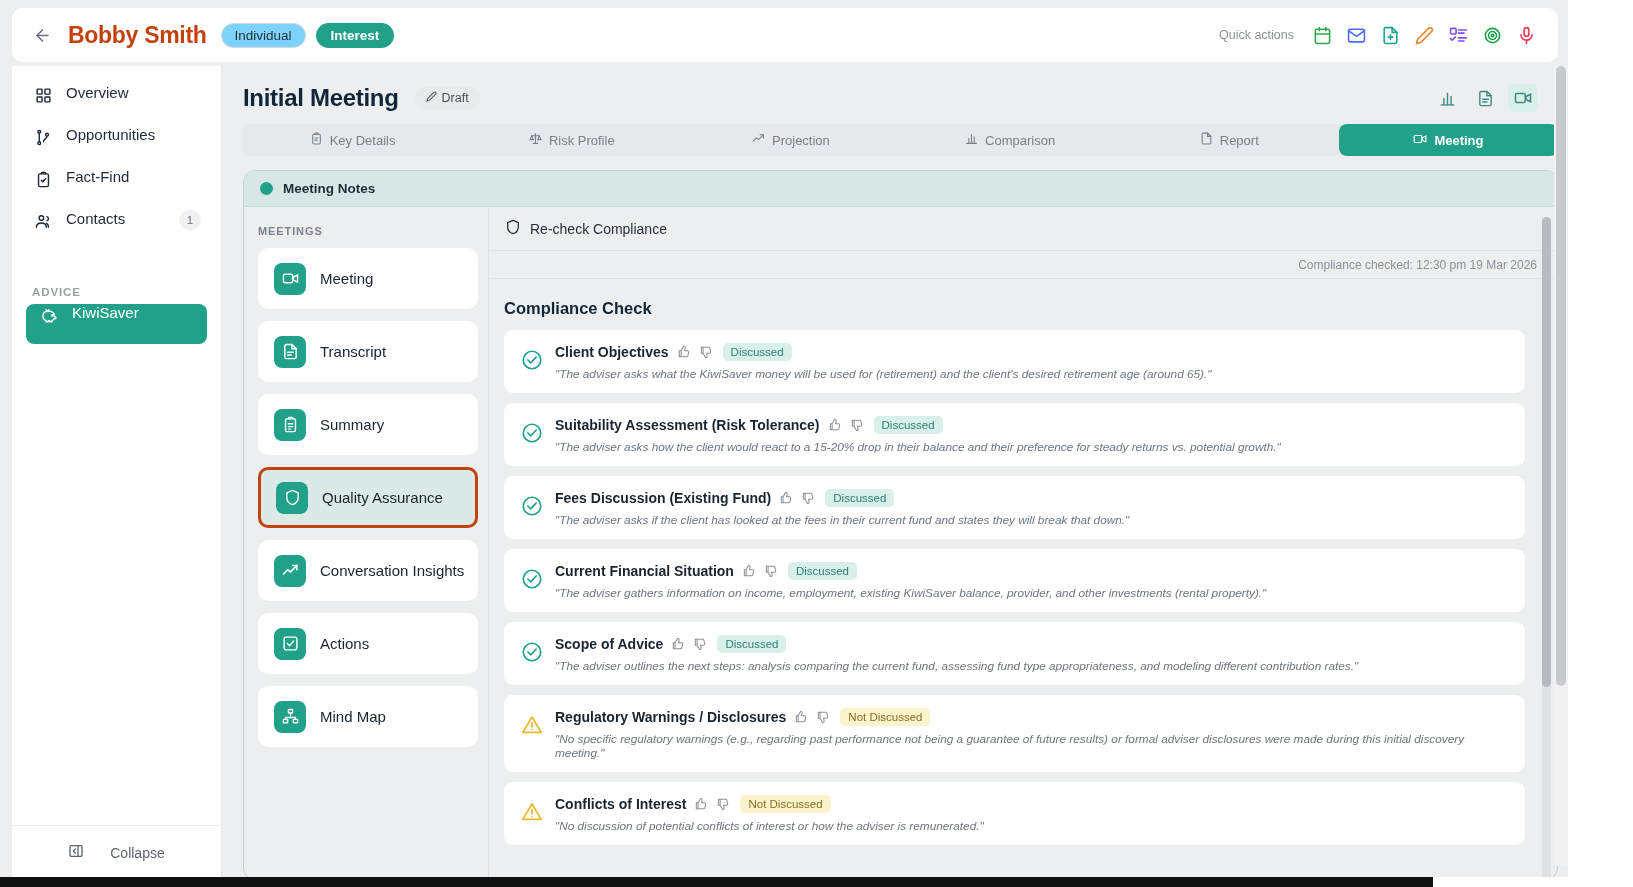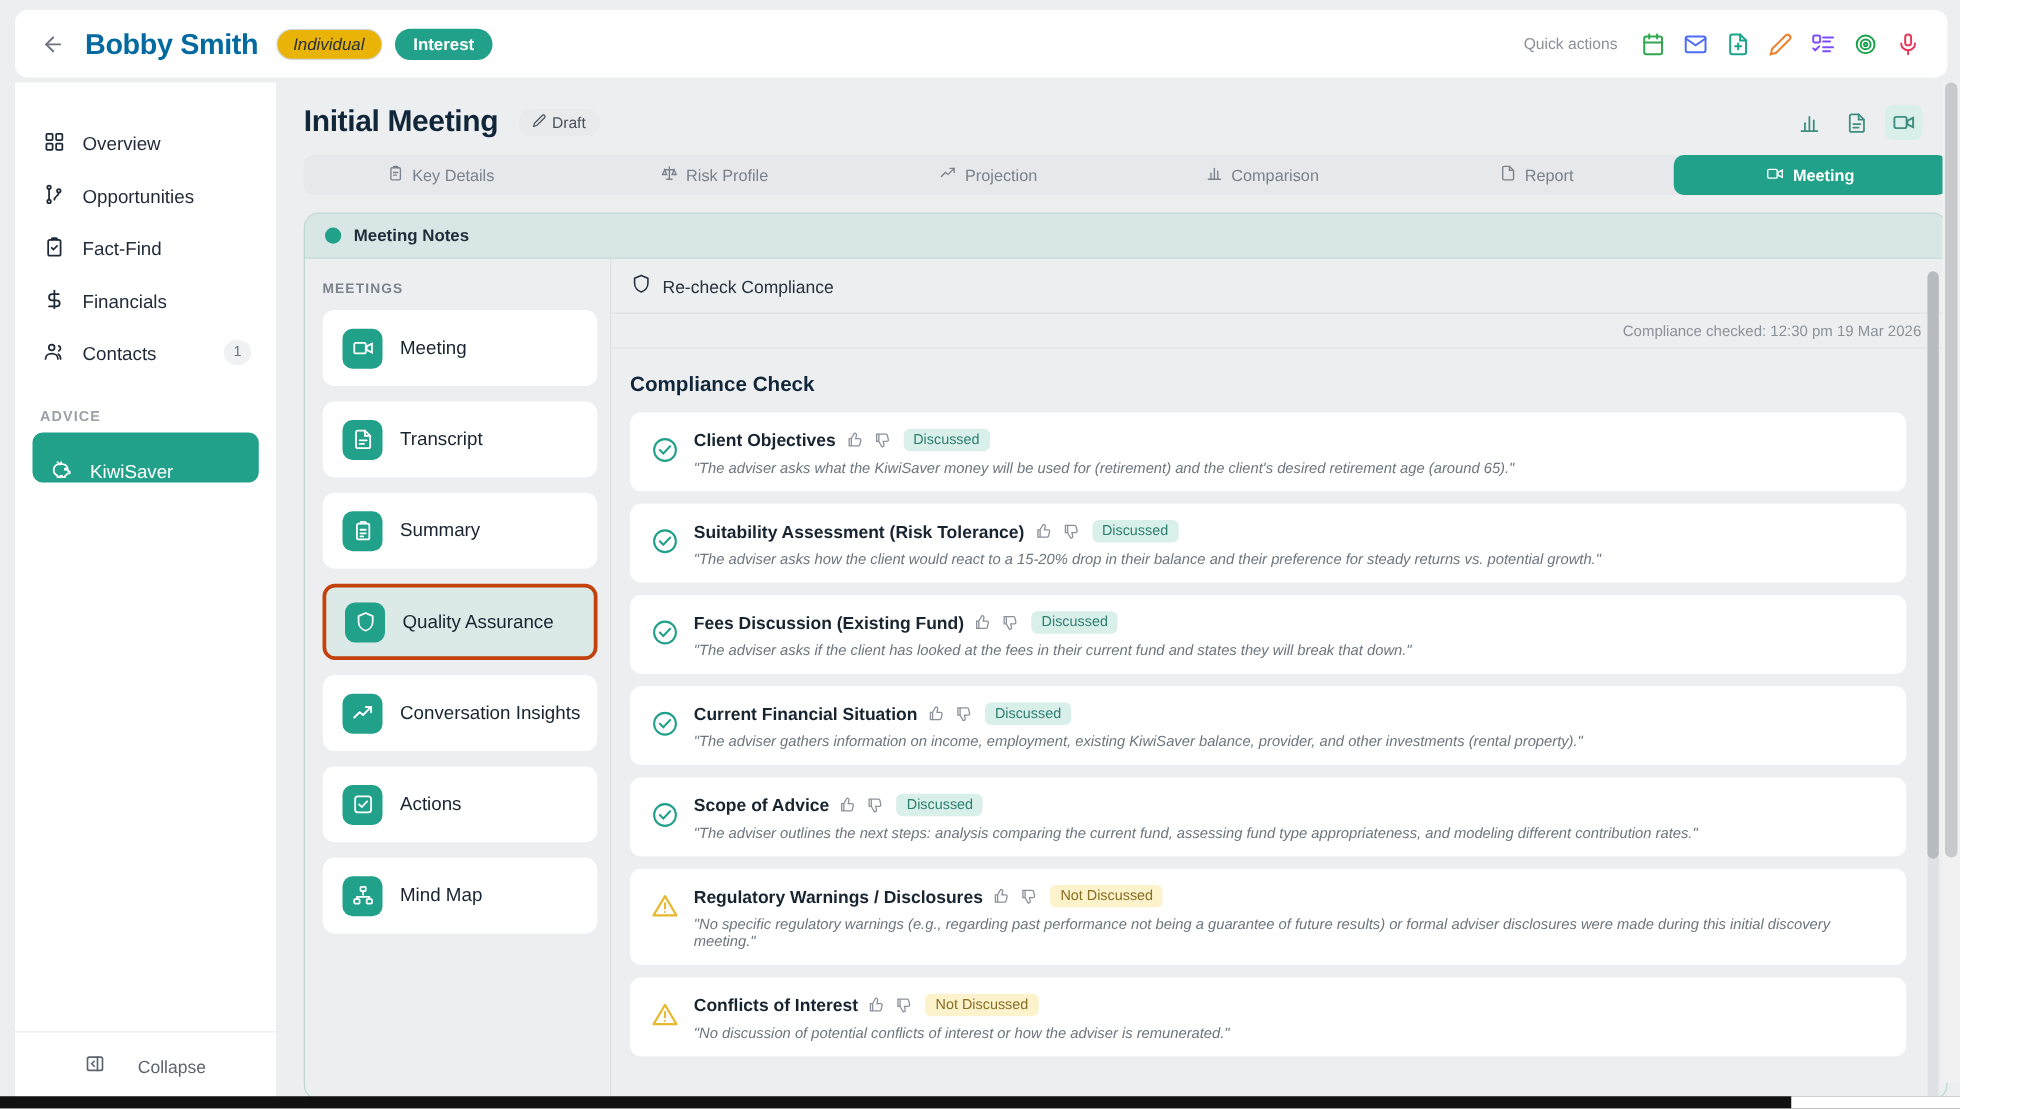--- a/index.html
+++ b/index.html
@@ -27,29 +27,28 @@
     background: #fff; border-radius: 10px;
     display: flex; align-items: center;
   }
   .back-arrow {
     margin-left: 18px; width: 24px; height: 24px;
     display: flex; align-items: center; justify-content: center;
     color: #6b7280; cursor: pointer;
   }
   .client-name {
     margin-left: 14px;
-    font-size: 23px; font-weight: bold; color: #0369a1;
+    font-size: 23px; font-weight: bold; color: #c2410c;
     letter-spacing: -0.3px;
   }
   .pill-outline {
     margin-left: 14px;
     border: 1px solid #d5d8dc; border-radius: 20px;
     padding: 4px 13px; font-size: 13.5px; color: #27313d;
-    background: #eab308;
-    font-style: italic;
+    background: #7dd3fc;
   }
   .pill-solid {
     margin-left: 10px;
     background: #21a08a; color: #fff; border-radius: 20px;
     padding: 5px 15px; font-size: 13.5px; font-weight: bold;
   }
   .quick-wrap {
     margin-left: auto; margin-right: 22px;
     display: flex; align-items: center; gap: 14px;
   }
@@ -59,21 +58,21 @@
   
   .sidebar {
     position: absolute; left: 12px; top: 66px;
     width: 210px; height: 813px;
     background: #fff;
     border-right: 1px solid #e6e8ea;
     display: flex; flex-direction: column;
   }
   .nav { padding-top: 16px; }
   .nav-item {
-    display: flex; align-items: flex-end;
+    display: flex; align-items: flex-start;
     height: 40px; margin: 2px 8px; padding-left: 12px;
     border-radius: 8px; cursor: pointer;
     font-size: 15px; color: #1f2937;
   }
   .nav-item .nico { width: 22px; height: 22px; display:flex; align-items:center;justify-content:center; margin-right: 12px; color:#1f2937;}
   .nav-badge {
     margin-left: auto; margin-right: 12px;
     background: #f0f1f3; color: #6b7280;
     border-radius: 12px; min-width: 22px; height: 20px;
     font-size: 11.5px; display: flex; align-items: center; justify-content: center;
@@ -304,29 +303,20 @@
         <span class="nico">
           <svg width="17" height="17" viewBox="0 0 24 24" fill="none" stroke="currentColor" stroke-width="2" stroke-linecap="round">
               <rect x="5" y="4" width="14" height="18" rx="2"></rect>
               <path d="M9 4V3a1 1 0 0 1 1-1h4a1 1 0 0 1 1 1v1"></path>
               <polyline points="9,13 11,15 15,11"></polyline>
             </svg>
         </span>
         <span>Fact-Find</span>
       </div>
 
-      <div class="nav-item">
-        <span class="nico">
-          <svg width="17" height="17" viewBox="0 0 24 24" fill="none" stroke="currentColor" stroke-width="2" stroke-linecap="round">
-              <line x1="12" y1="2" x2="12" y2="22"></line>
-              <path d="M17 6H9.5a3.5 3.5 0 0 0 0 7h5a3.5 3.5 0 0 1 0 7H6"></path>
-            </svg>
-        </span>
-        <span>Financials</span>
-      </div>
 
       <div class="nav-item">
         <span class="nico">
           <svg width="17" height="17" viewBox="0 0 24 24" fill="none" stroke="currentColor" stroke-width="2" stroke-linecap="round">
               <circle cx="9" cy="7" r="3.2"></circle>
               <path d="M2 20c0-3.9 3.1-6 7-6s7 2.1 7 6"></path>
               <path d="M17 5.2a3 3 0 0 1 0 5.6"></path>
               <path d="M19 20c0-2.6-1-4.4-2.6-5.4"></path>
             </svg>
         </span>

